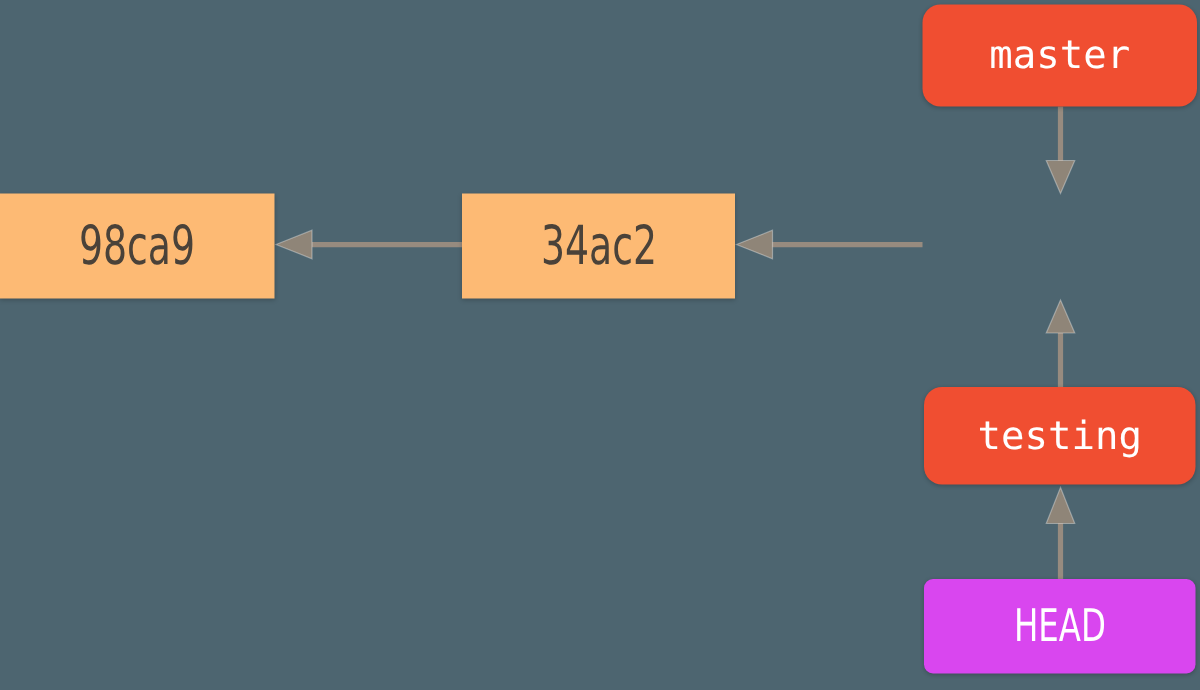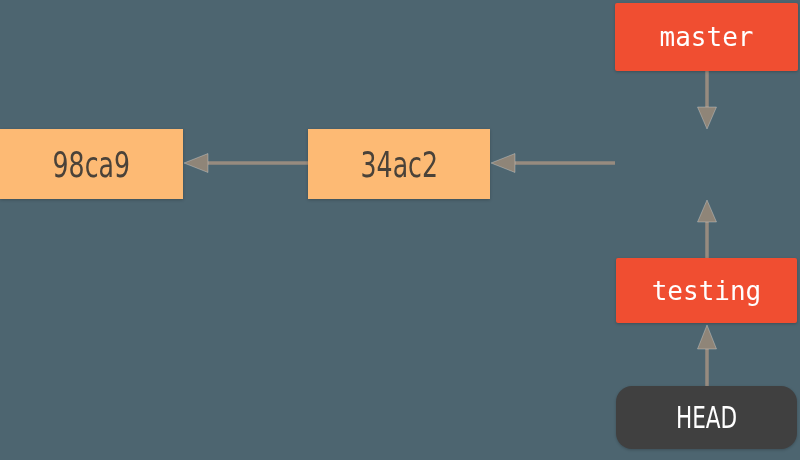--- a/index.html
+++ b/index.html
@@ -35,31 +35,31 @@
   }
   .commit-hash-mono {
     font-family: "DejaVu Sans Mono", monospace;
     font-size: 34px;
     transform: scaleX(0.97);
     white-space: nowrap;
   }
   .branch-box {
     background: #f04e31;
     color: #ffffff;
-    border-radius: 2px;
+    border-radius: 12px;
   }
   .branch-label {
     font-family: "DejaVu Sans Mono", monospace;
     font-size: 26px;
     white-space: nowrap;
   }
   .head-box {
-    background: #404040;
+    background: #d946ef;
     color: #ffffff;
-    border-radius: 16px;
+    border-radius: 6px;
   }
   .head-label {
     font-family: "DejaVu Sans", sans-serif;
     font-size: 30px;
     transform: scaleX(0.72);
     white-space: nowrap;
   }
   
   #box-98ca9  { left: 0px;   top: 129px; width: 183px; height: 70px; }
   #box-34ac2  { left: 308px; top: 129px; width: 182px; height: 70px; justify-content: center; }

